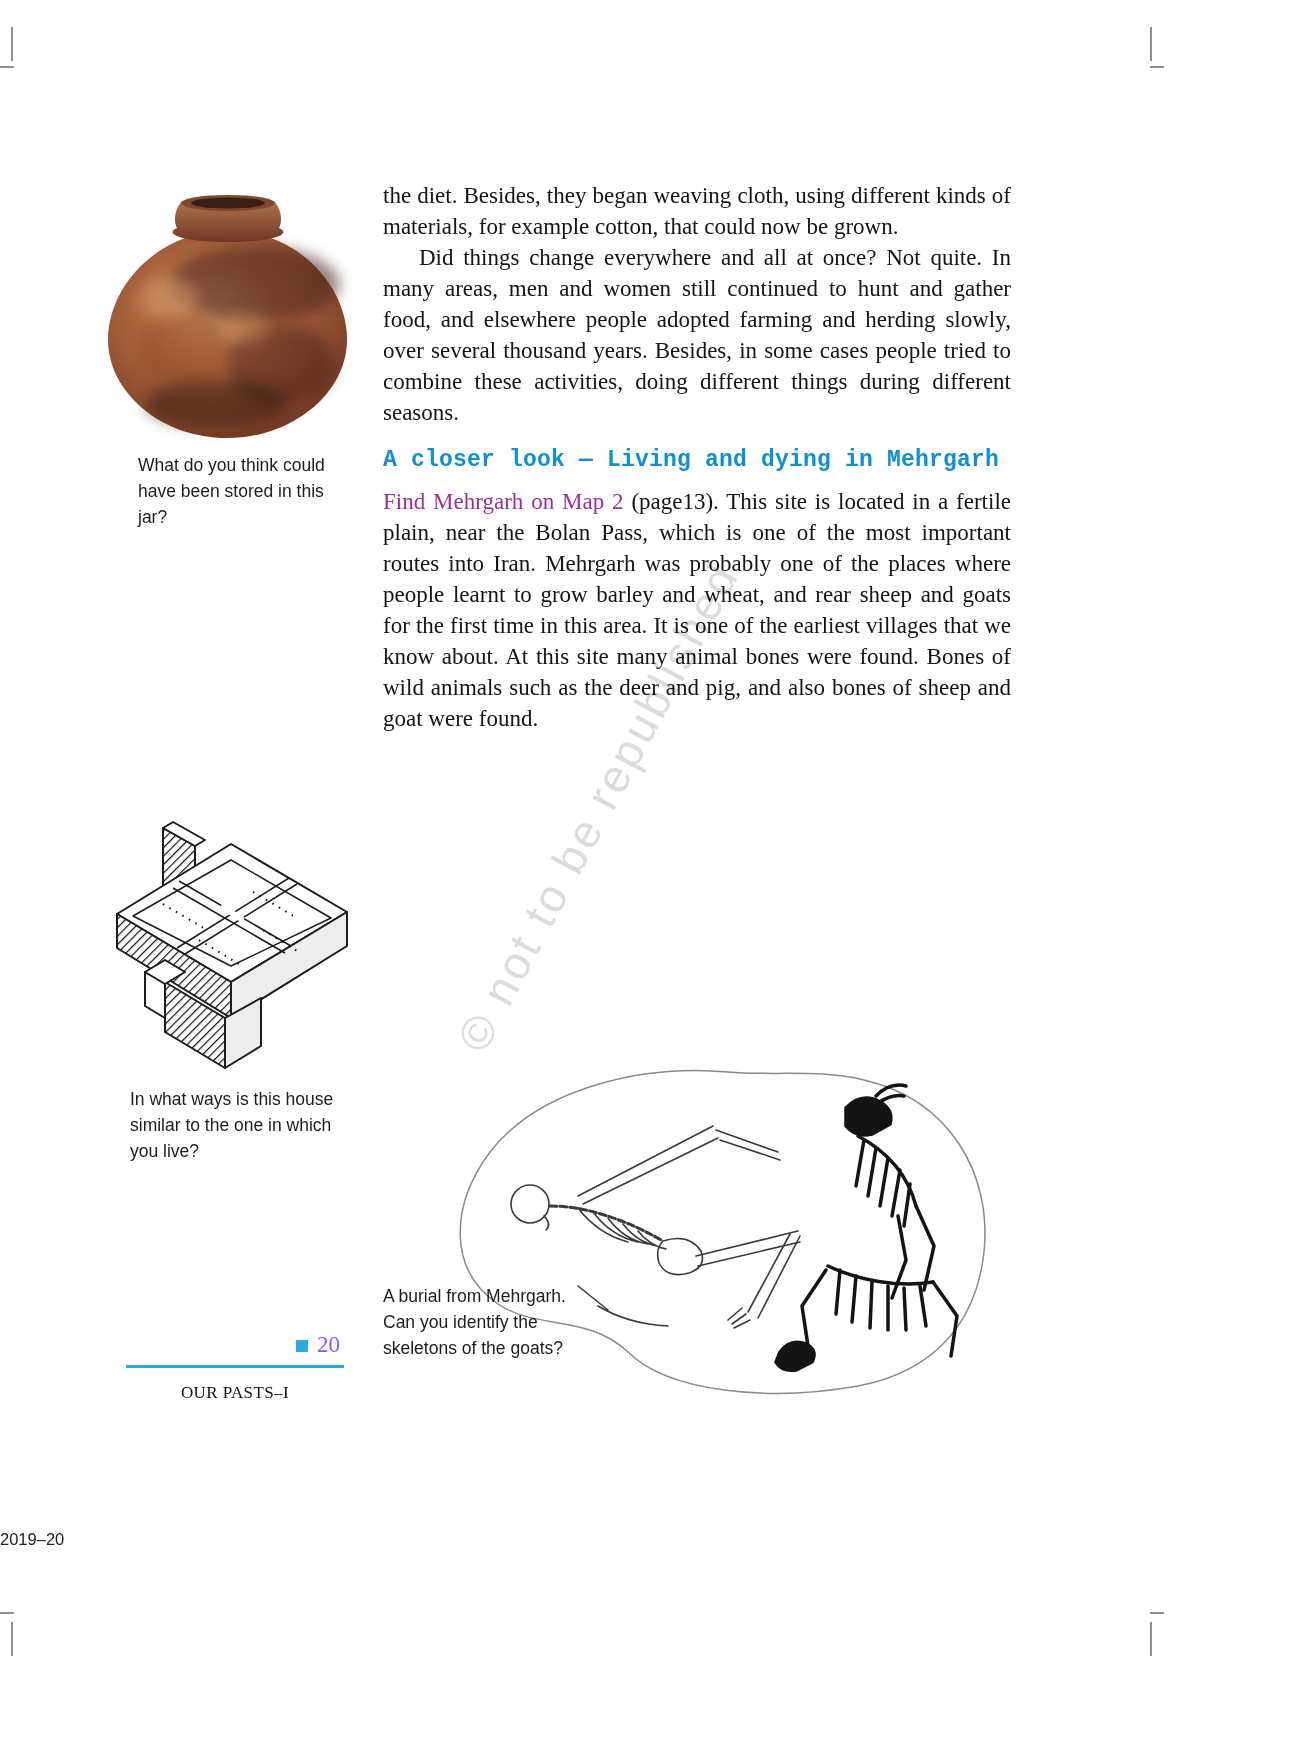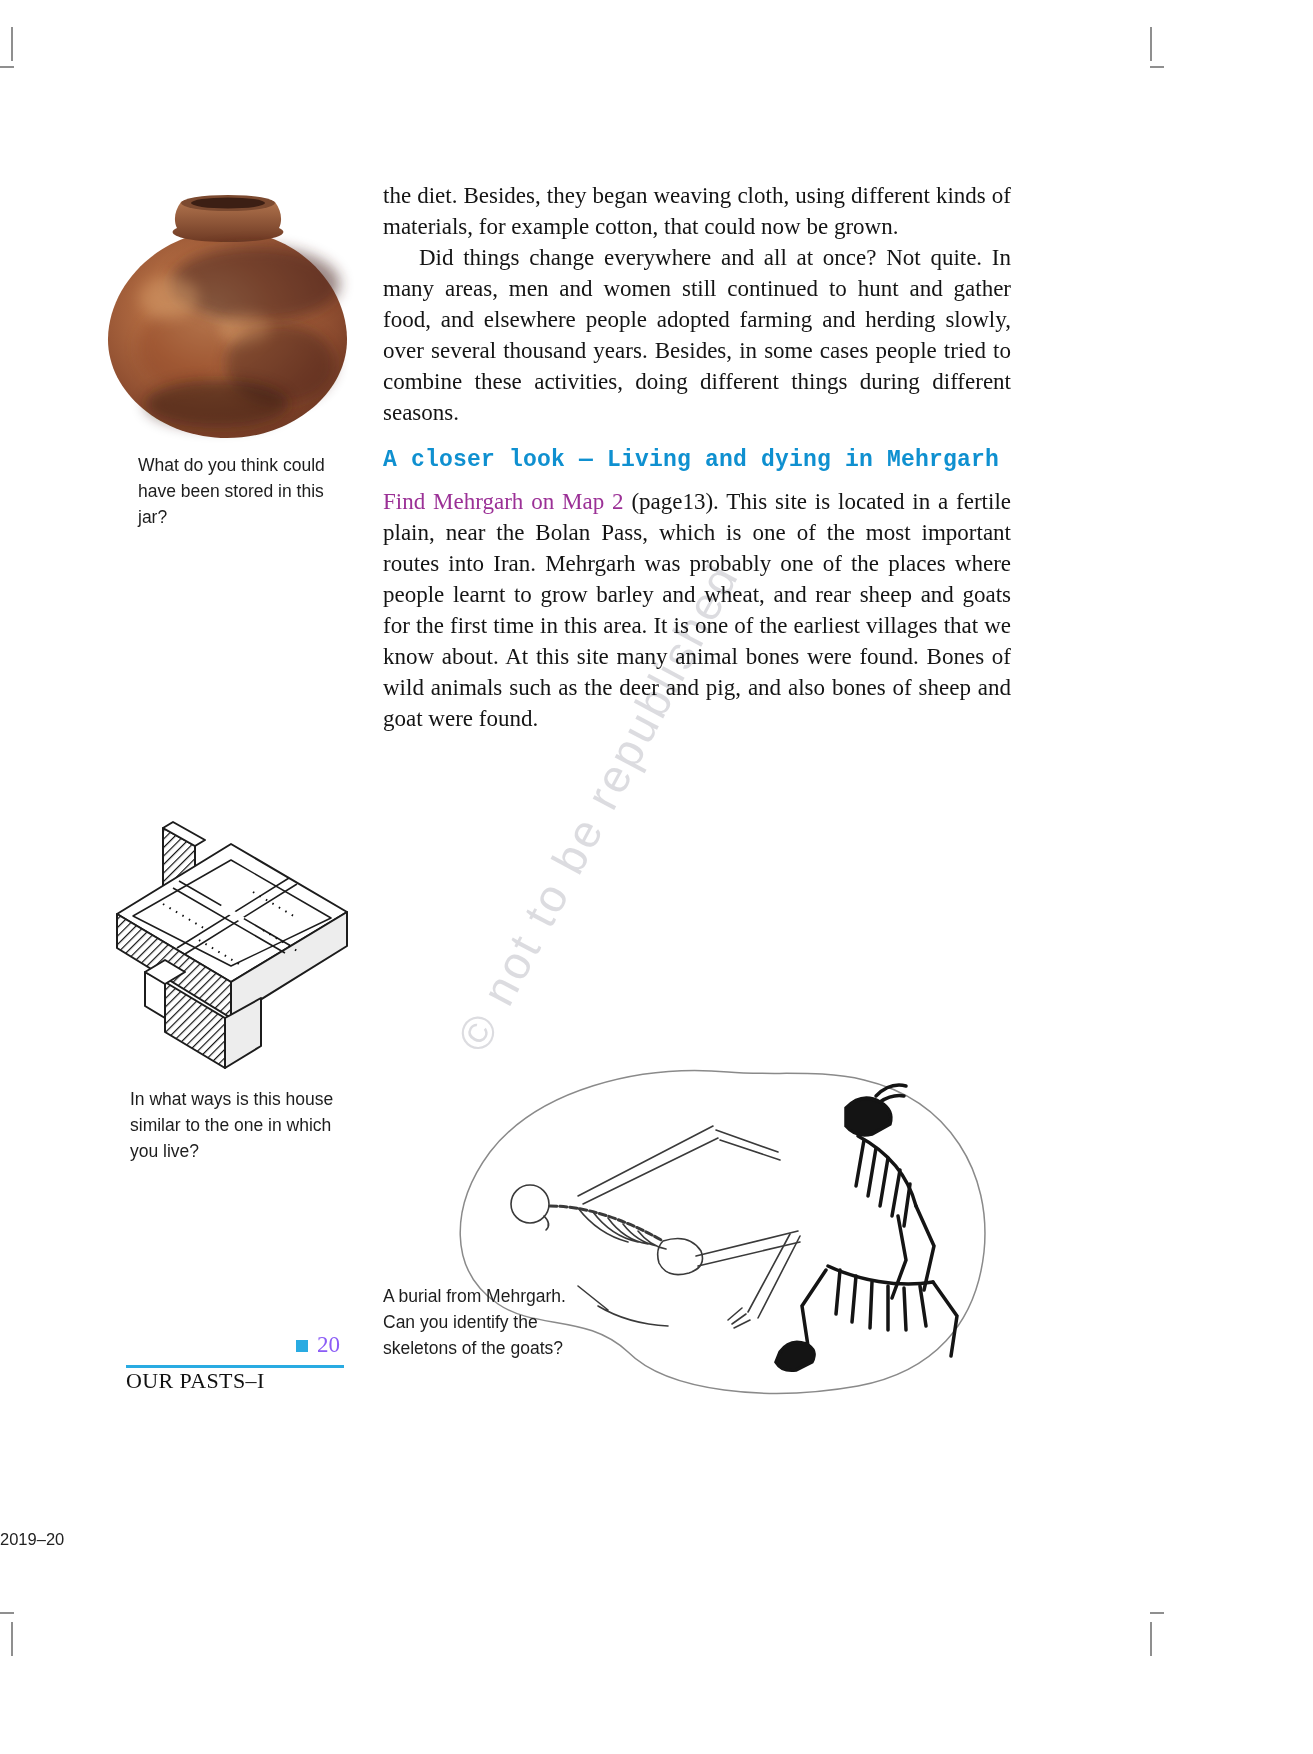--- a/index.html
+++ b/index.html
@@ -25,21 +25,21 @@
   .caption{position:absolute;font-family:"Liberation Sans",sans-serif;font-size:17.5px;line-height:26px;color:#1d1d1d}
   .italic{}
   .jar-caption{left:138px;top:452px;width:218px}
   .house-caption{left:130px;top:1086px;width:230px}
   .burial-caption{left:383px;top:1283px;width:208px}
 
   .pageno-block{position:absolute;left:126px;top:1332px;width:218px}
   .pageno{text-align:right;font-size:23px;padding-right:4px;color:#8b5cf6}
   .sq{display:inline-block;width:12px;height:12px;background:var(--accent-cyan,#29abe2);margin-right:9px}
   .rule{height:2.5px;background:var(--accent-cyan,#29abe2);margin-top:7px}
-  .bookname{font-size:22px;margin-top:0;letter-spacing:0.4px;color:#111}
+  .bookname{text-align:center;font-size:17px;margin-top:15px;letter-spacing:0.4px;color:#111}
 
   .maincol{position:absolute;left:383px;top:180px;width:628px}
   .maincol p{font-size:23px;line-height:31px;text-align:justify;color:#141414}
   .indent{text-indent:36px}
   .heading{font-family:Liberation Mono, monospace;font-weight:bold;font-size:23px;
     color:var(--heading-blue,#0f90d0);margin:19px 0 13px;letter-spacing:0.2px}
   .purple{color:var(--link-purple,#9b3096)}
 
   .yearline{position:absolute;left:0;top:1530px;width:1180px;text-align:left;
     font-family:"Liberation Sans",sans-serif;font-size:16.5px;color:#222}

